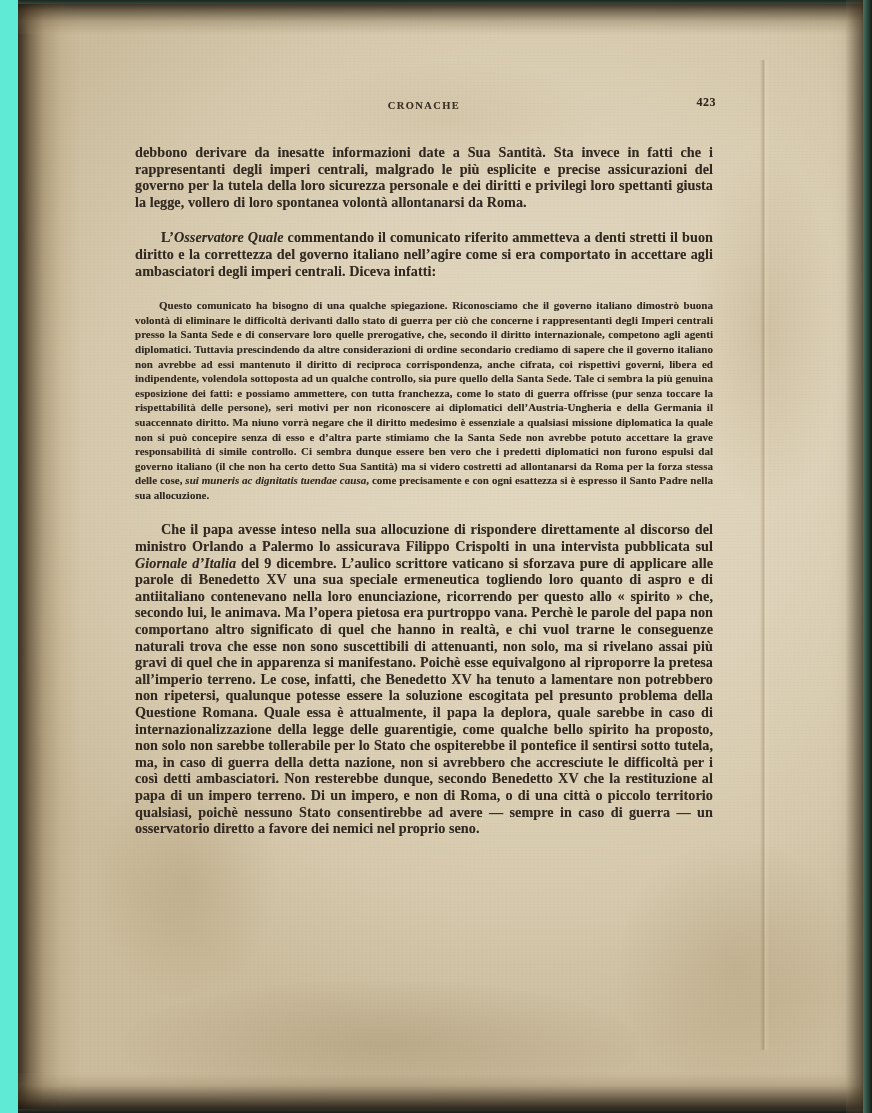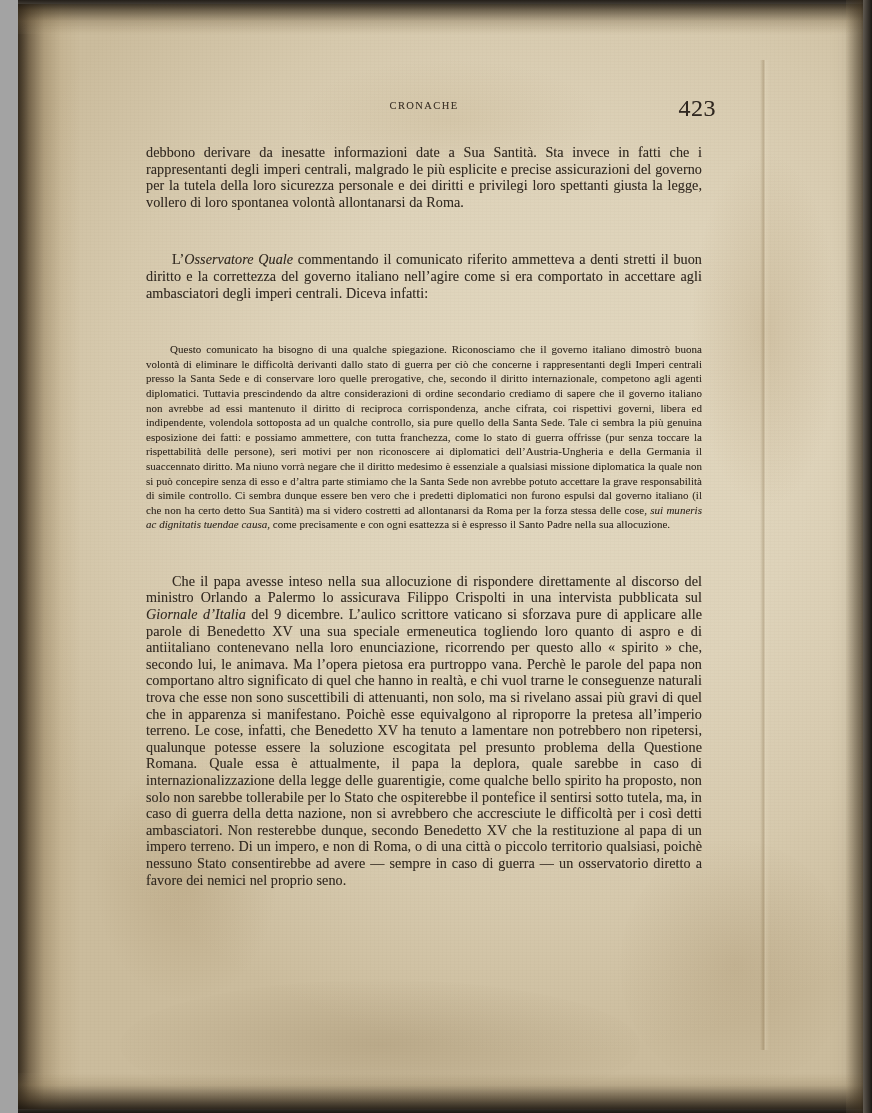--- a/index.html
+++ b/index.html
@@ -12,21 +12,22 @@
     height: 1113px;
     overflow: hidden;
     font-family: "Liberation Serif", serif;
   }
 
   
   #scan {
     position: relative;
     width: 872px;
     height: 1113px;
-    background: #a3a3a3;
+    background: #5eead4;
+    font-weight: bold;
   }
 
   
   #leaf {
     position: absolute;
     left: 18px;
     top: 4px;
     width: 845px;
     height: 1105px;
     background:
@@ -128,27 +129,27 @@
   }
   .rh-title {
     font-size: 10.5px;
     letter-spacing: 1.4px;
     color: #3a3026;
   }
   .rh-folio {
     position: absolute;
     right: -2px;
     top: -5px;
-    font-size: 24px;
+    font-size: 12px;
     color: #2f2720;
     letter-spacing: 0.5px;
   }
 
   p {
-    margin: 12px;
+    margin: 1px;
     text-align: justify;
     text-justify: inter-word;
   }
 
   .body-main {
     font-size: 14.2px;
     line-height: 16.6px;
     letter-spacing: 0.05px;
   }
   .body-main.indent { text-indent: 26px; }

